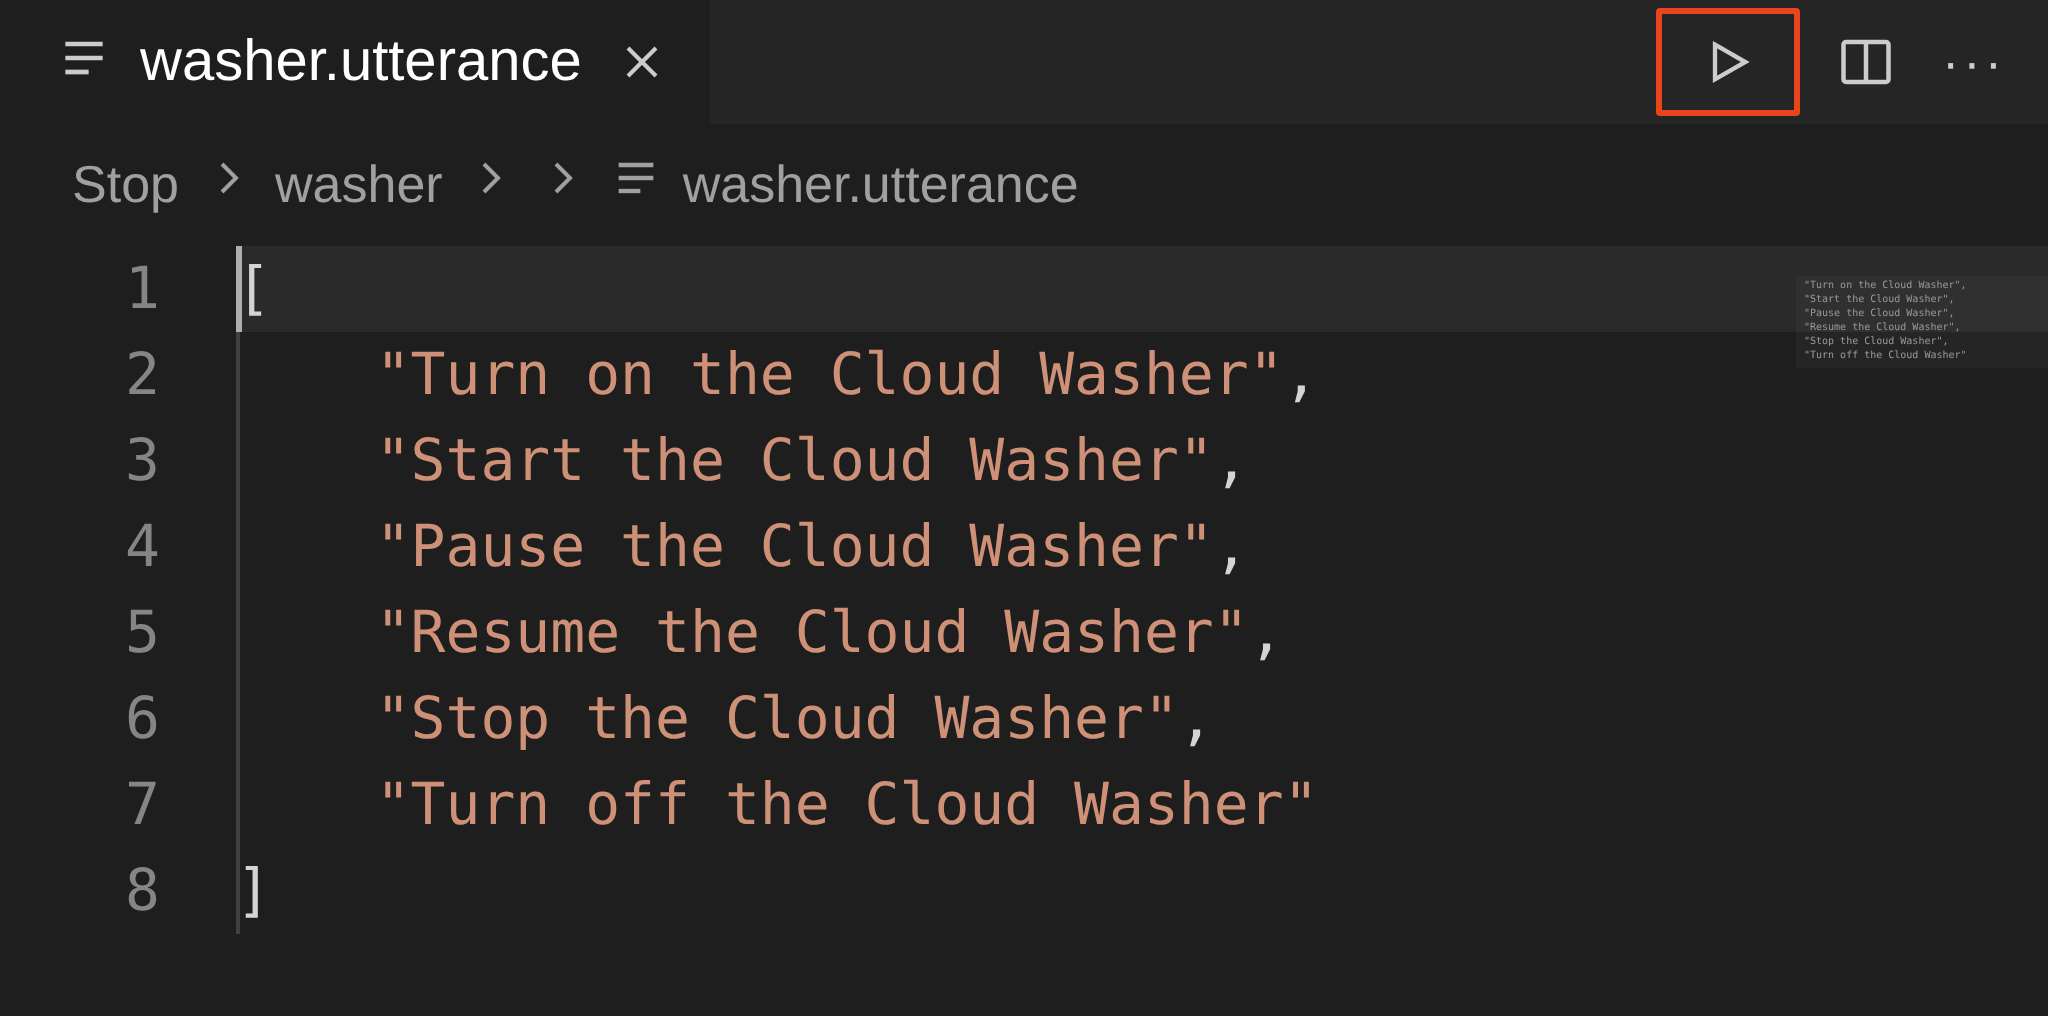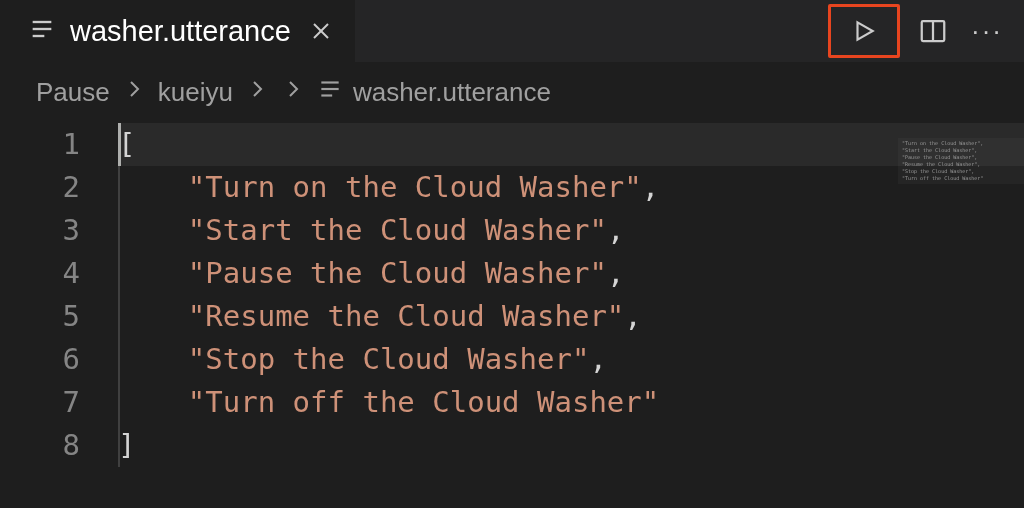--- a/index.html
+++ b/index.html
@@ -183,27 +183,27 @@
       <svg viewBox="0 0 24 24" fill="none" stroke="#cccccc" stroke-width="1.8">
         <rect x="3" y="4" width="18" height="16" rx="1"></rect>
         <line x1="12" y1="4" x2="12" y2="20"></line>
       </svg>
     </div>
     <div class="action-btn more-btn">···</div>
   </div>
 </div>
 
 <div class="breadcrumbs">
-  <span class="crumb">Pause</span>
+  <span class="crumb">Stop</span>
   <span class="crumb-sep">
     <svg viewBox="0 0 24 24" fill="none" stroke="#a0a0a0" stroke-width="2">
         <polyline points="9,5 16,12 9,19"></polyline>
       </svg>
   </span>
-  <span class="crumb">kueiyu</span>
+  <span class="crumb">washer</span>
   <span class="crumb-sep">
     <svg viewBox="0 0 24 24" fill="none" stroke="#a0a0a0" stroke-width="2">
         <polyline points="9,5 16,12 9,19"></polyline>
       </svg>
   </span>
   <span class="crumb-sep">
     <svg viewBox="0 0 24 24" fill="none" stroke="#a0a0a0" stroke-width="2">
         <polyline points="9,5 16,12 9,19"></polyline>
       </svg>
   </span>

